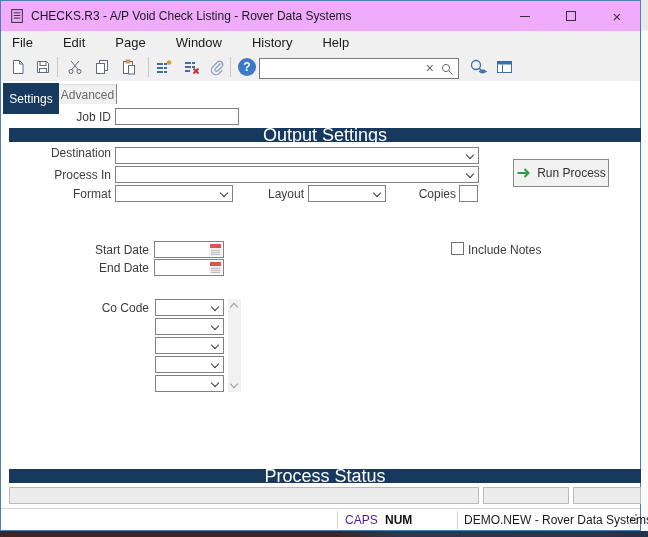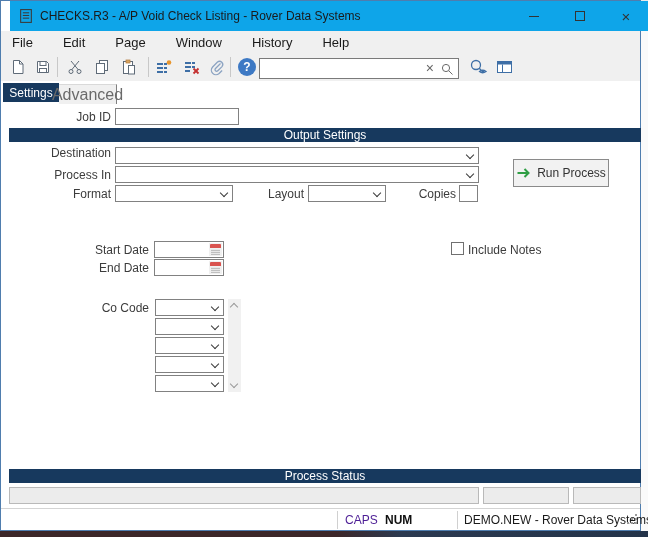--- a/index.html
+++ b/index.html
@@ -9,21 +9,21 @@
   .screen { position:relative; width:648px; height:537px; background:#fff; }
 
   
   .right-bg { left:641px; top:0; width:7px; height:531px;
     background:linear-gradient(to bottom,#e9e9e9 0,#e9e9e9 30px,#fafafa 31px,#fafafa 100%); }
   .desktop-strip { left:0; top:531px; width:648px; height:6px;
     background:linear-gradient(90deg,#3c2628 0%,#3c2628 52%,#2b3950 62%,#233349 100%); }
 
   
   .window { left:0; top:0; width:641px; height:531px; background:#fff; border:1px solid #4f7dae; }
-  .titlebar { left:9px; top:0; width:100%; height:30px; background:#0ea5e9; }
+  .titlebar { left:0; top:0; width:100%; height:30px; background:#f0abfc; }
   .titleicon { left:8px; top:7px; width:16px; height:16px; }
   .title { left:30px; top:0; height:30px; line-height:30px; color:#1a1a1a; font-size:12px; white-space:nowrap; }
   .wincontrols { right:0; top:0; height:30px; display:flex; }
   .wbtn { width:46px; height:30px; display:flex; align-items:center; justify-content:center; }
   .glyph-min { width:10px; height:1px; background:#333; }
   .glyph-max { width:10px; height:10px; border:1px solid #333; }
   .glyph-close { font-size:15px; color:#333; line-height:1; }
 
   .menubar { left:0; top:30px; width:100%; height:22px; background:#f0f0f0; display:flex; align-items:center; padding-left:11px; gap:30px; }
   .menubar span { color:#1a1a1a; font-size:13px; }
@@ -31,27 +31,27 @@
   .toolbar { left:0; top:52px; width:100%; height:28px; background:#f0f0f0; }
   .tbtn { top:56px; width:22px; height:20px; display:flex; align-items:center; justify-content:center; }
   .tsep { top:56px; width:1px; height:20px; background:#c8c8c8; }
   .help-circle { width:18px; height:18px; border-radius:50%; background:#3d79c4; color:#fff; font-size:12px; font-weight:bold; display:flex; align-items:center; justify-content:center; }
   .searchbox { left:258px; top:57px; width:200px; height:21px; background:#fff; border:1px solid #7a7a7a; }
   .searchbox input { position:absolute; left:2px; top:0; width:160px; height:19px; border:none; outline:none; font:12px "Liberation Sans",sans-serif; }
   .sclear { position:absolute; right:24px; top:1px; font-size:14px; color:#666; line-height:17px; }
   .smag { position:absolute; right:4px; top:3px; }
 
   
-  .tab-active { left:2px; top:82px; width:56px; height:19px; background:#17395e; color:#fff; display:flex; align-items:center; justify-content:center; font-size:12px; }
-  .tab-inactive { left:58px; top:83px; width:58px; height:20px; background:#f0f0f0; color:#6a6a6a; display:flex; align-items:center; justify-content:center; font-size:16px; border-right:1px solid #808080; border-top:1px solid #d9d9d9; }
+  .tab-active { left:2px; top:82px; width:56px; height:31px; background:#17395e; color:#fff; display:flex; align-items:center; justify-content:center; font-size:12px; }
+  .tab-inactive { left:58px; top:83px; width:58px; height:20px; background:#f0f0f0; color:#6a6a6a; display:flex; align-items:center; justify-content:center; font-size:12px; border-right:1px solid #808080; border-top:1px solid #d9d9d9; }
 
   
   .lbl { position:absolute; text-align:right; font-size:12px; color:#3c3c3c; white-space:nowrap; }
   .tinput { position:absolute; border:1px solid #818181; background:#fff; font:12px "Liberation Sans",sans-serif; padding:0 2px; outline:none; }
-  .sechdr { height:14px; background:#17395e; color:#fff; text-align:center; font-size:12px; line-height:15px; }
+  .sechdr { height:14px; background:#17395e; color:#fff; text-align:center; font-size:18px; line-height:15px; }
   .combo { position:absolute; height:17px; background:#fff; border:1px solid #818181; }
   .chev { position:absolute; right:5px; top:4px; width:6px; height:6px; border-right:1px solid #3a3a3a; border-bottom:1px solid #3a3a3a; transform:rotate(45deg); }
   .runbtn { left:512px; top:158px; width:96px; height:28px; background:#f2f2f2; border:1px solid #8a8a8a; display:flex; align-items:center; justify-content:center; gap:6px; font-size:12px; color:#333; }
   .dateinput { position:absolute; width:70px; height:17px; background:#fff; border:1px solid #818181; }
   .cal { position:absolute; right:1px; top:1px; width:13px; height:13px; background:#f0f0f0; }
   .cal-top { height:4px; margin:1px 1px 0 1px; background:#d9534f; border-radius:1px 1px 0 0; }
   .cal-body { height:6px; margin:1px 2px 0 2px; background:repeating-linear-gradient(to bottom,#e8e8e8 0 1px,#bfbfbf 1px 2px); }
   .checkbox { left:450px; top:241px; width:13px; height:13px; background:#fff; border:1px solid #707070; }
   .sb { left:227px; top:298px; width:13px; height:93px; background:#f1f1f1; }
   .sb-up { position:absolute; top:5px; left:3px; width:6px; height:6px; border-left:1px solid #9a9a9a; border-top:1px solid #9a9a9a; transform:rotate(45deg); }

